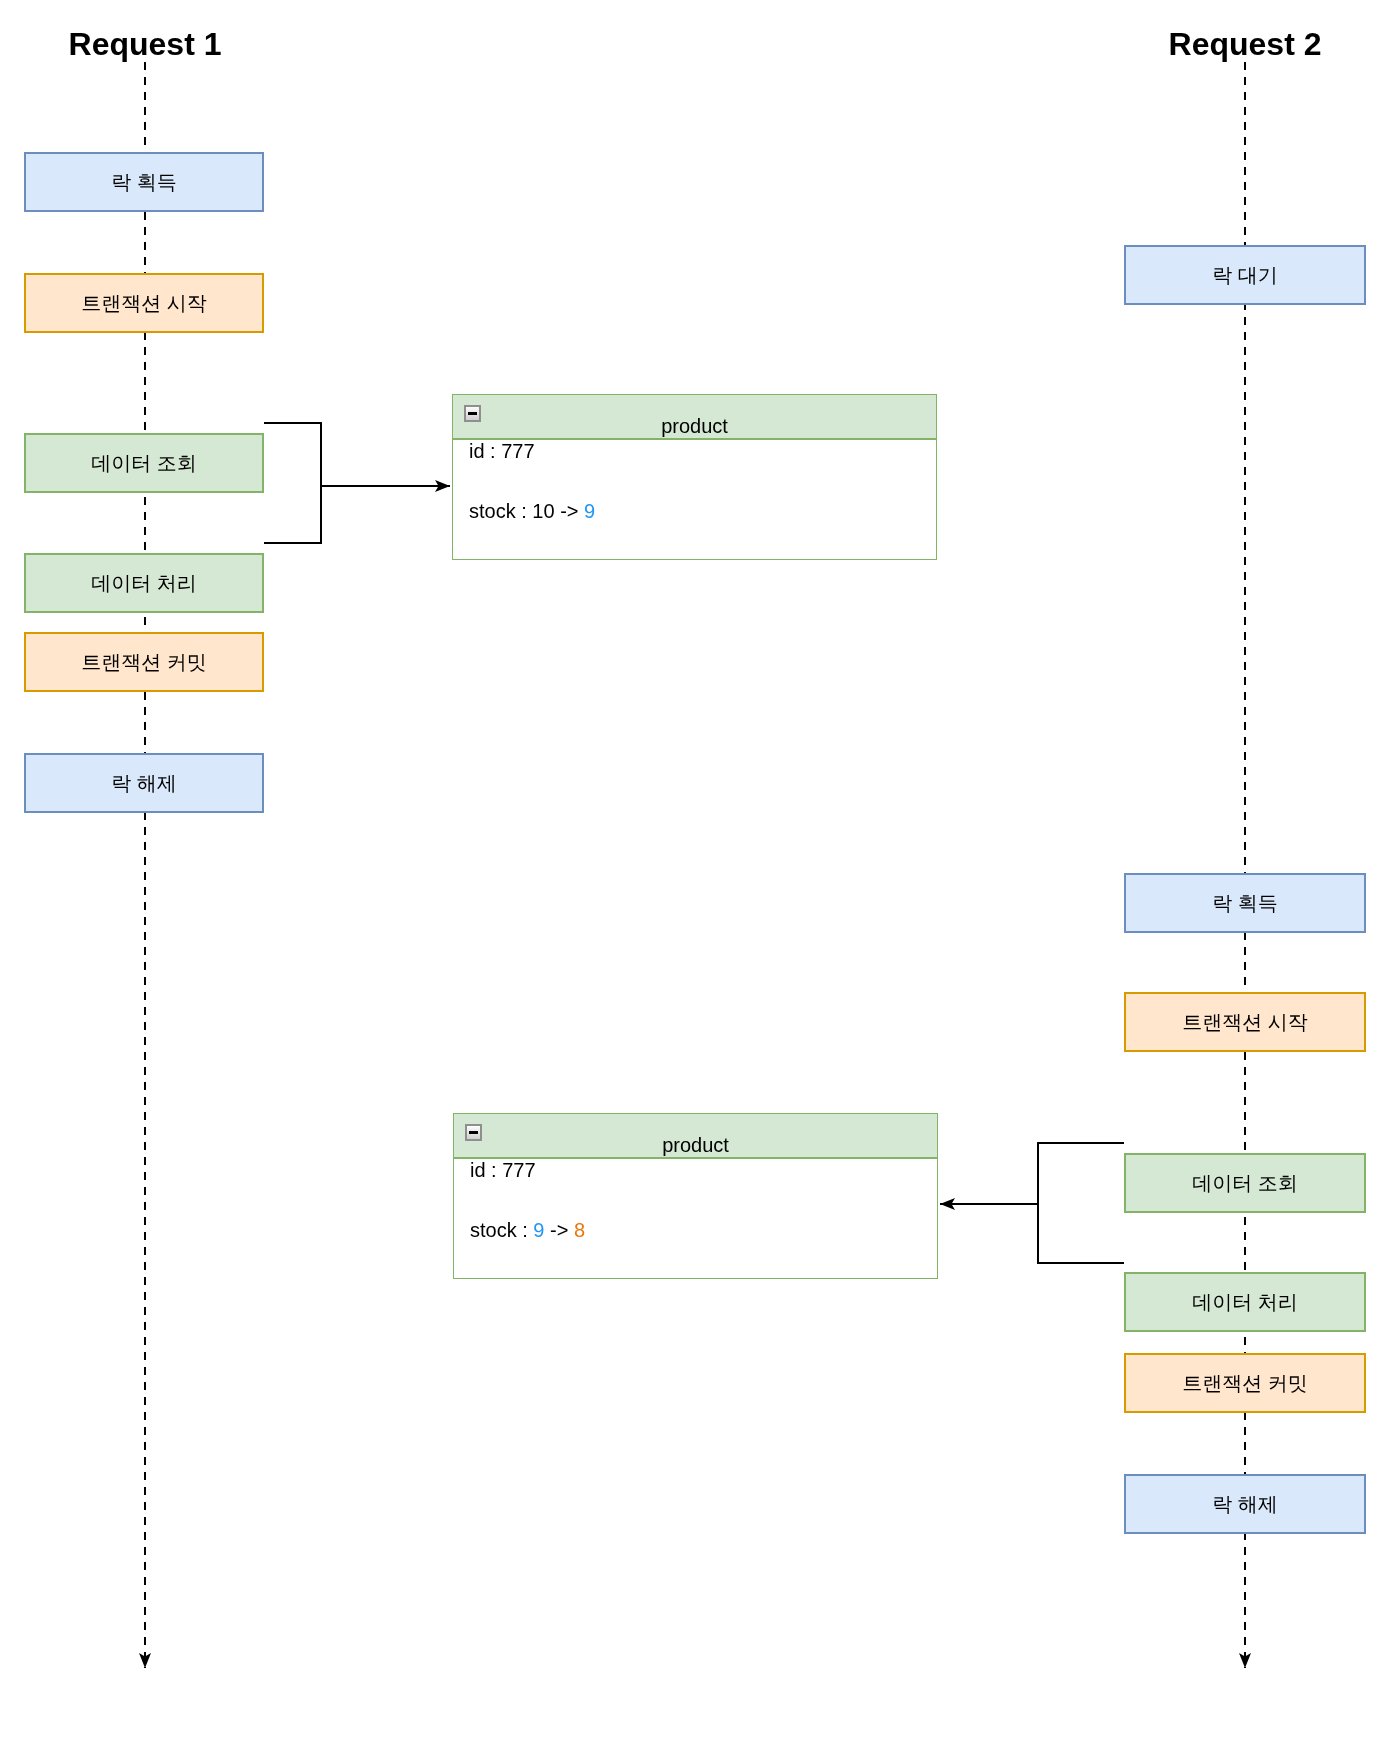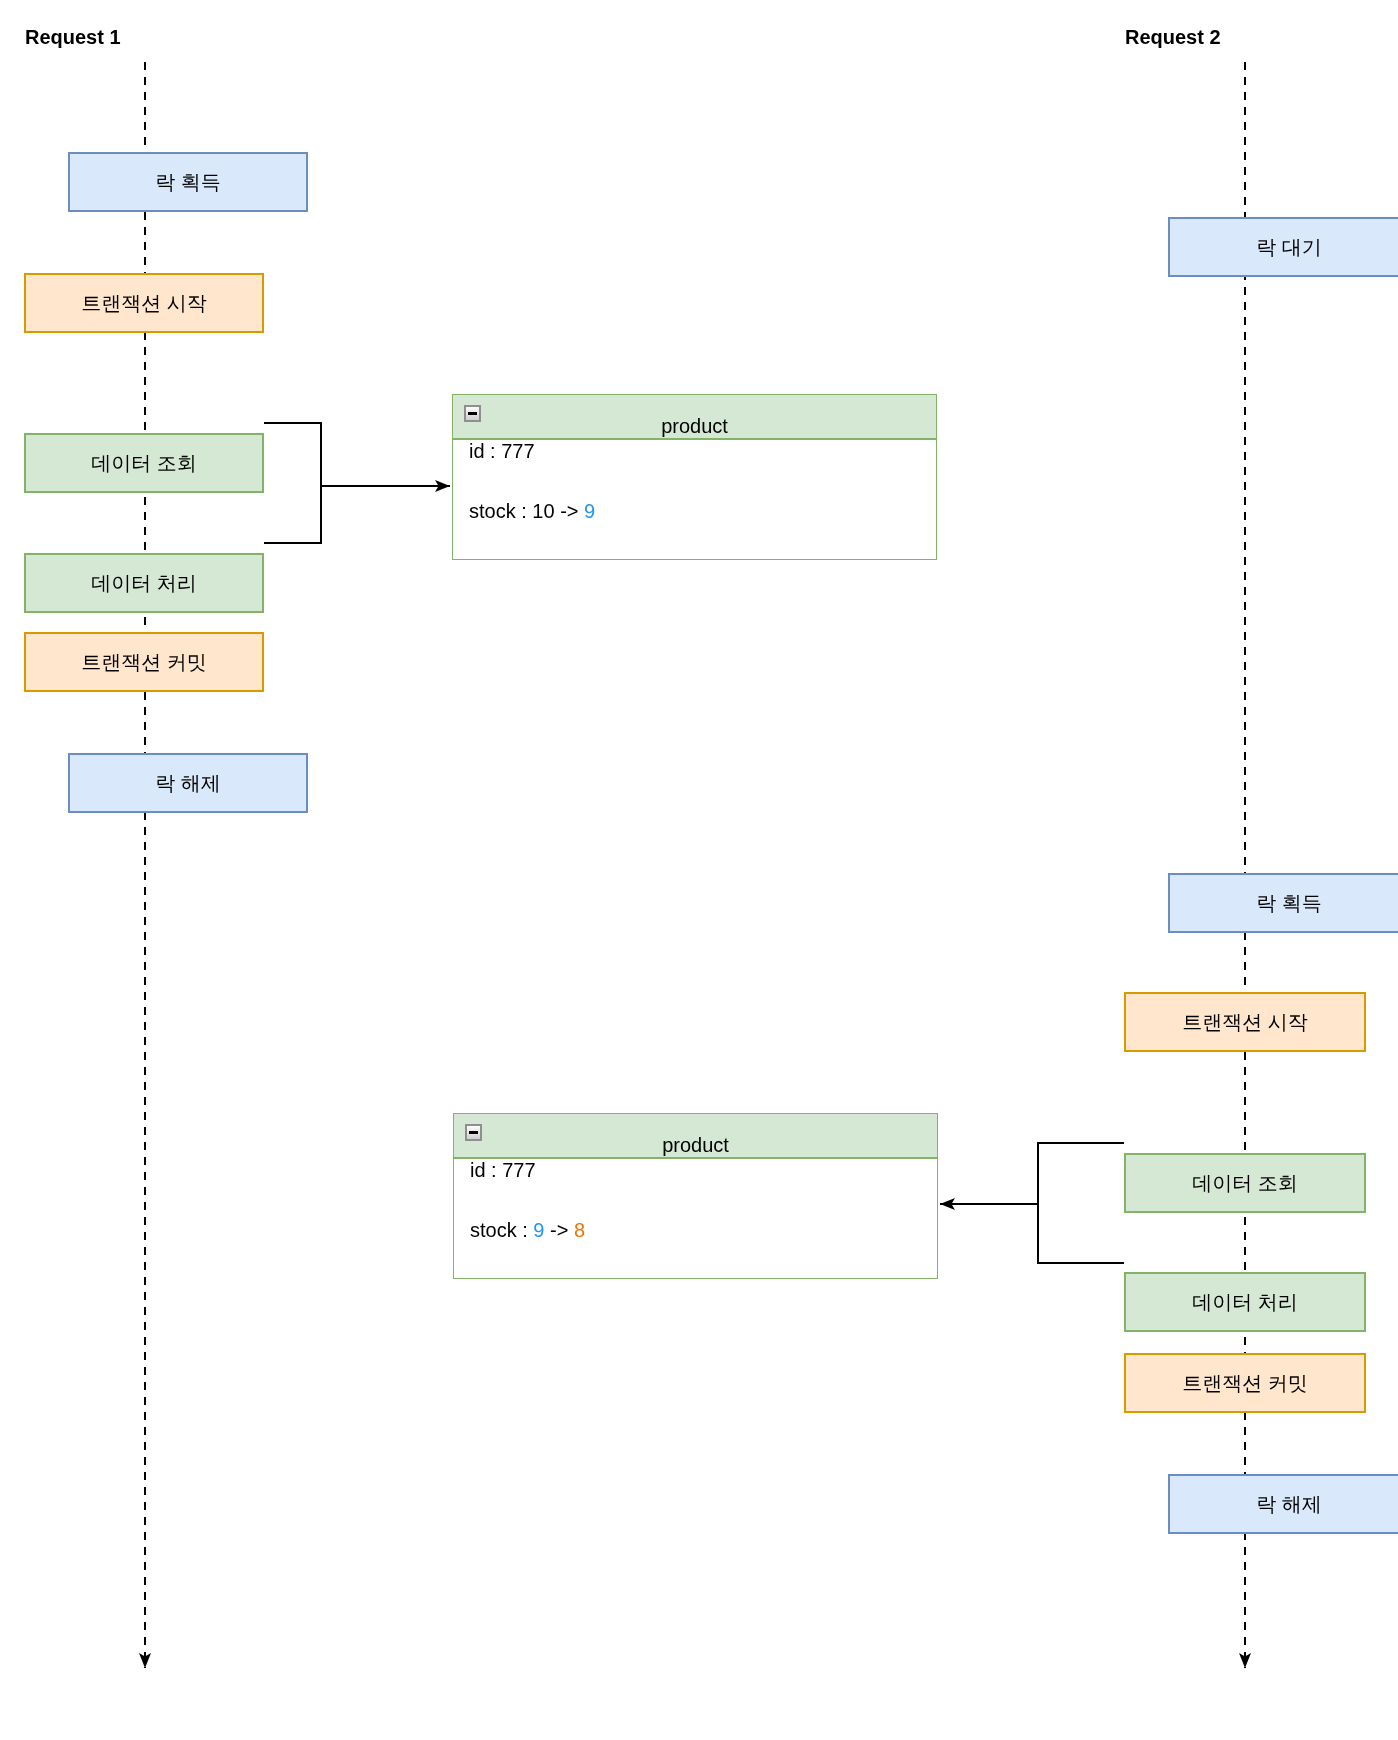--- a/index.html
+++ b/index.html
@@ -11,39 +11,40 @@
     background: #ffffff;
     overflow: hidden;
   }
   #wires { position: absolute; left: 0; top: 0; z-index: 0; }
   .edge { stroke: var(--line, #000); stroke-width: 2; fill: none; }
   .lifeline { stroke: var(--line, #000); stroke-width: 2; stroke-dasharray: 8 7; fill: none; }
 
   .lane-title {
     position: absolute;
     width: 240px;
-    font-size: 20px;
+    text-align: center;
+    font-size: 32px;
     font-weight: bold;
     color: #000;
     z-index: 2;
   }
   .step {
     position: absolute;
     width: 240px;
     height: 60px;
     box-sizing: border-box;
     display: flex;
     align-items: center;
     justify-content: center;
     font-size: 20px;
     color: #000;
     z-index: 2;
     border: 2px solid #000;
   }
-  .step.lock { background: var(--lock-fill, #dae8fc); border-color: var(--lock-border, #6c8ebf); margin-left: 44px; }
+  .step.lock { background: var(--lock-fill, #dae8fc); border-color: var(--lock-border, #6c8ebf); }
   .step.tx   { background: var(--tx-fill, #ffe6cc);   border-color: var(--tx-border, #d79b00); }
   .step.data { background: var(--data-fill, #d5e8d4); border-color: var(--data-border, #82b366); margin-top: 40px; }
 
   .entity {
     position: absolute;
     width: 485px;
     box-sizing: border-box;
     border: 1px solid var(--entity-border, #82b366);
     background: #ffffff;
     z-index: 2;
@@ -133,21 +134,21 @@
   <div class="step data" style="left:24px; top:513px;">
     <span>데이터 처리</span>
   </div>
   <div class="step tx" style="left:24px; top:632px;">
     <span>트랜잭션 커밋</span>
   </div>
   <div class="step lock" style="left:24px; top:753px;">
     <span>락 해제</span>
   </div>
 
-  <div class="step lock" style="left:1124px; top:217px; width:242px;">
+  <div class="step lock" style="left:1124px; top:245px; width:242px;">
     <span>락 대기</span>
   </div>
   <div class="step lock" style="left:1124px; top:873px; width:242px;">
     <span>락 획득</span>
   </div>
   <div class="step tx" style="left:1124px; top:992px; width:242px;">
     <span>트랜잭션 시작</span>
   </div>
   <div class="step data" style="left:1124px; top:1113px; width:242px;">
     <span>데이터 조회</span>

